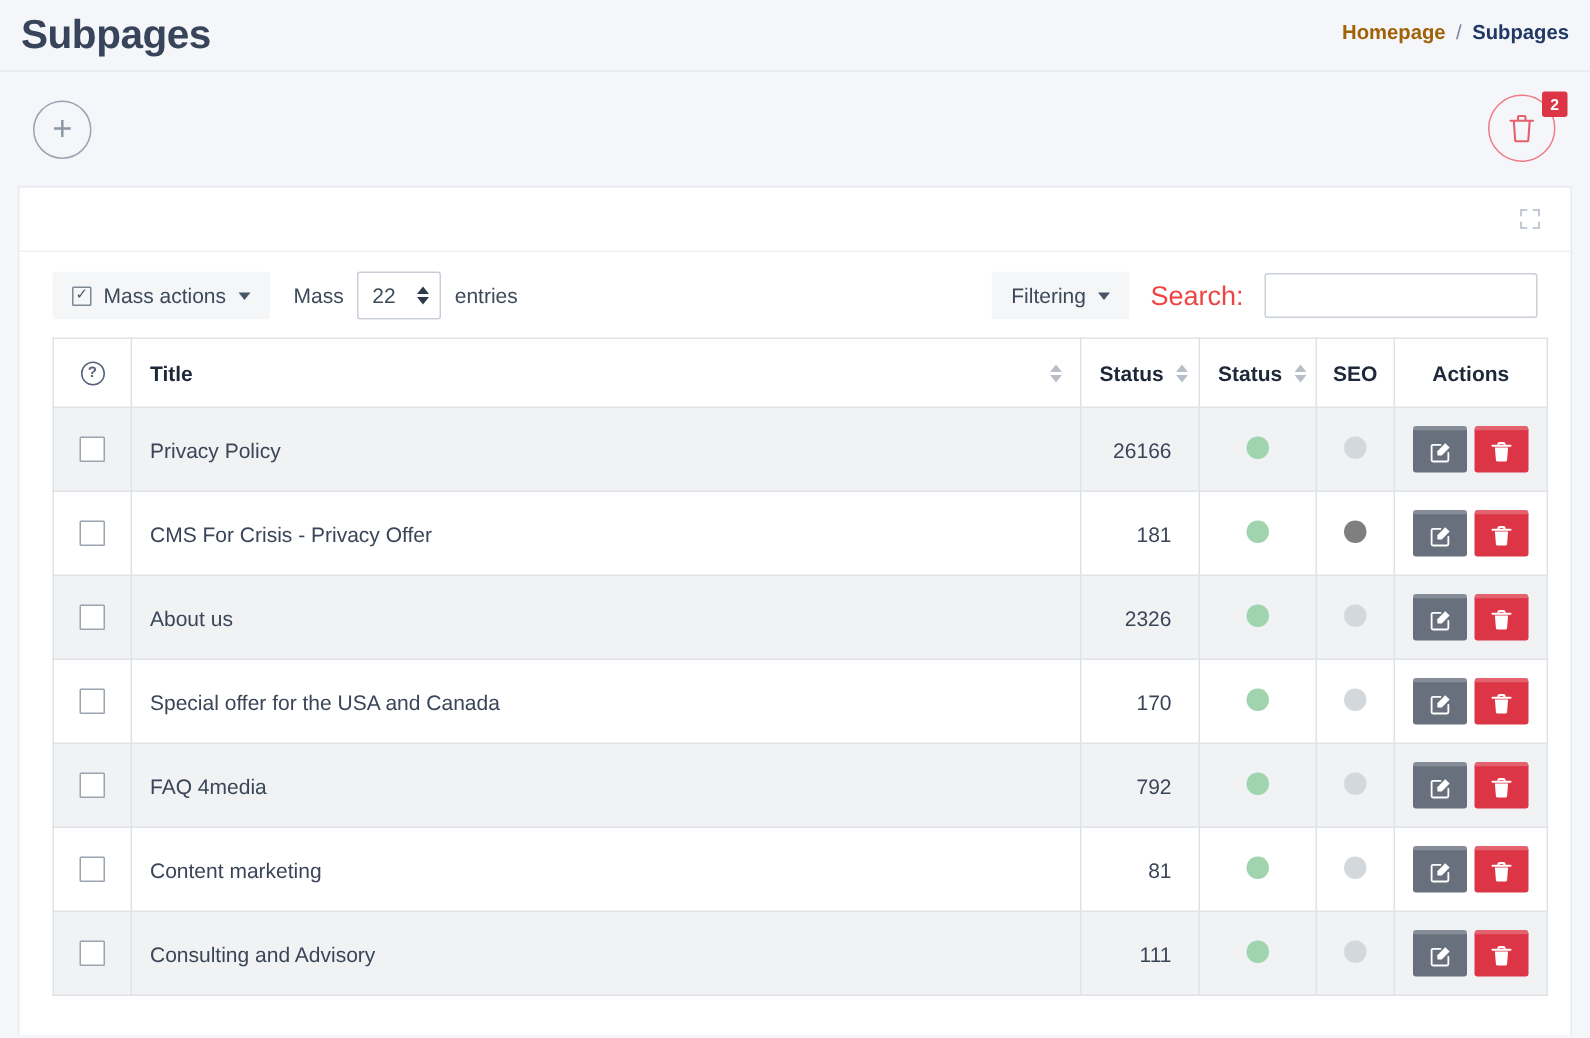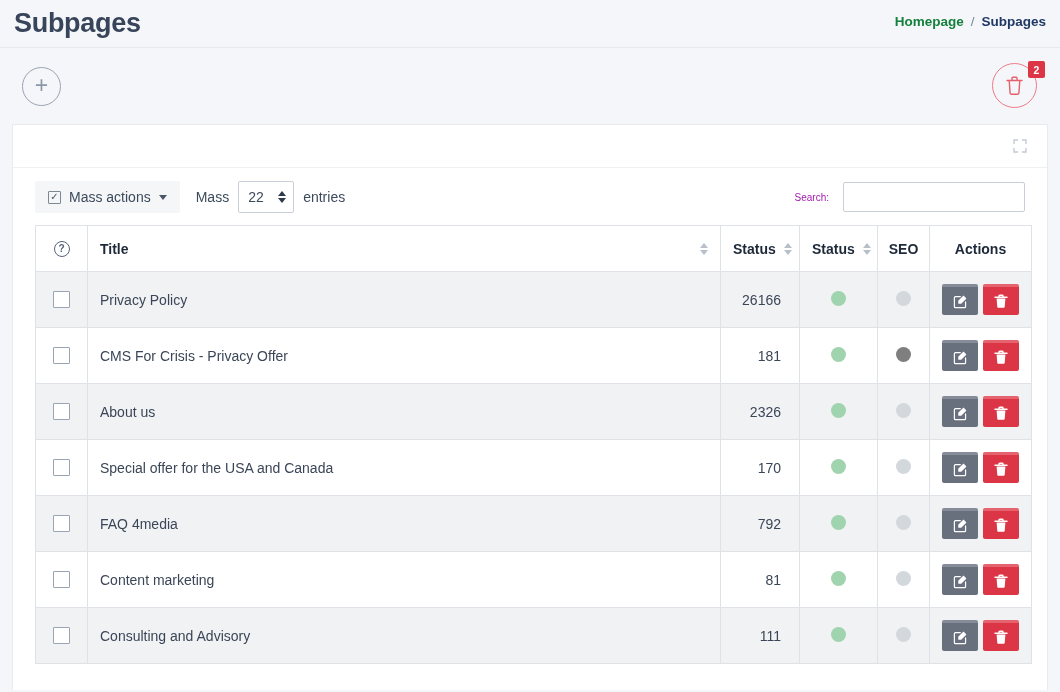--- a/index.html
+++ b/index.html
@@ -33,21 +33,21 @@
   }
   .breadcrumb {
     font-size: 13.5px;
     font-weight: 700;
     color: #1f3864;
     display: flex;
     align-items: center;
     gap: 7px;
     margin-top: -4px;
   }
-  .breadcrumb .crumb-link { color: #15803d; text-decoration: none; }
+  .breadcrumb .crumb-link { color: #a16207; text-decoration: none; }
   .breadcrumb .crumb-sep { color: #7b8798; font-weight: 400; }
   .breadcrumb .crumb-current { color: #1f3864; }
 
   
   .action-bar {
     position: relative;
     height: 76px;
     display: flex;
     align-items: center;
     justify-content: space-between;
@@ -154,21 +154,21 @@
     display: flex; align-items: center;
     justify-content: space-between;
     padding: 0 7px 0 9px;
     font-size: 14px; color: #3d4a5c;
   }
   .spin { display: flex; flex-direction: column; gap: 2px; }
   .spin i { display: block; width: 0; height: 0; border-left: 4px solid transparent; border-right: 4px solid transparent; }
   .spin i.up { border-bottom: 5px solid #2c3a4b; }
   .spin i.dn { border-top: 5px solid #2c3a4b; }
 
-  .search-label { font-size: 10px; color: #a21caf; }
+  .search-label { font-size: 18px; color: #ef4444; }
   .search-input {
     width: 182px; height: 30px;
     border: 1px solid #c9cfd8;
     border-radius: 2px;
     background: #fff;
     outline: none;
     padding: 0 7px;
     font-size: 13px;
     font-family: "Liberation Sans", sans-serif;
     color: #2c3a4b;
@@ -296,20 +296,24 @@
           <span class="spin">
             <i class="up"></i>
               <i class="dn"></i>
           </span>
         </div>
         <span>entries</span>
       </div>
     </div>
 
     <div class="toolbar-right">
+      <button class="btn-light">
+        <span>Filtering</span>
+        <span class="caret"></span>
+      </button>
       <span class="search-label">Search:</span>
       <input class="search-input" type="text" placeholder="" style="">
     </div>
   </div>
 
   <div class="table-wrap">
     <table>
       <colgroup>
         <col class="c-chk">
           <col class="c-title">

